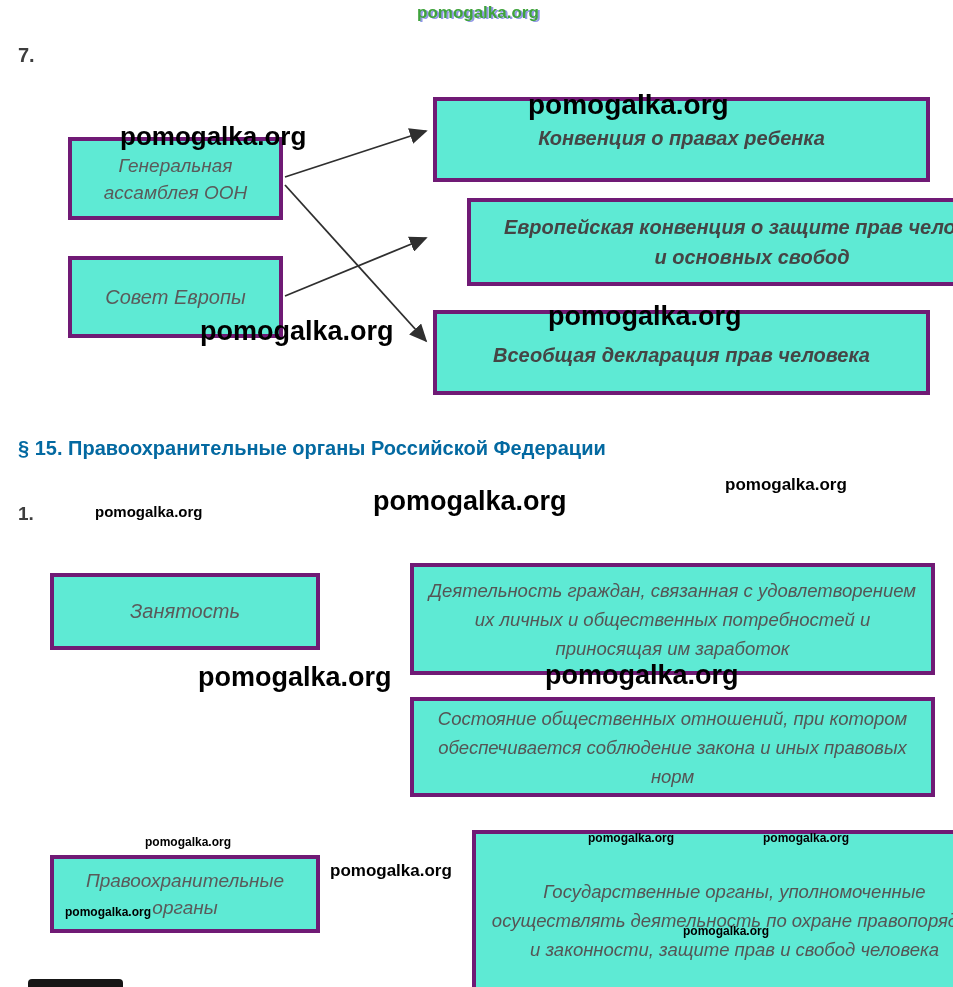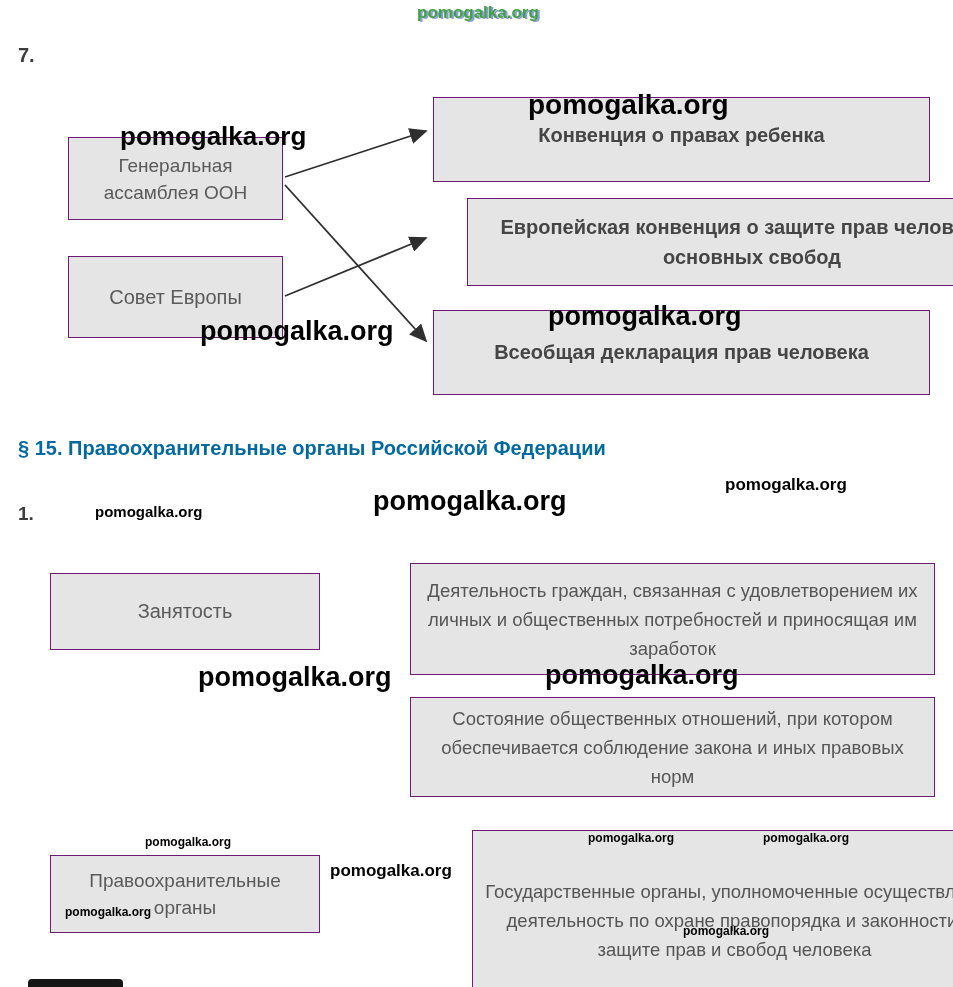--- a/index.html
+++ b/index.html
@@ -7,23 +7,23 @@
   body { font-family:"Liberation Sans", sans-serif; }
   .page { position:relative; width:953px; height:987px; background:#ffffff; overflow:hidden; }
 
   .wm { position:absolute; font-weight:bold; color:#000; white-space:nowrap; line-height:1.1; }
   .wm-top { left:417px; top:4px; font-size:17px; color:#3fa33c; text-shadow:2px 1px 0 rgba(72,84,214,0.6); }
 
   .qnum { position:absolute; font-weight:bold; color:#3d3d3d; }
   #q7-num { left:18px; top:44px; font-size:20px; }
   #q1-num { left:18px; top:503px; font-size:19px; }
 
-  .box { position:absolute; border:1px solid #701a75; background:#e5e5e5;
+  .box { position:absolute; border:4px solid #701a75; background:#5eead4;
          display:flex; align-items:center; justify-content:center;
-         text-align:center; color:#5a5a5a; }
+         text-align:center; color:#5a5a5a;font-style:italic; }
 
   
   #src-box-1 { left:68px; top:137px; width:215px; height:83px; font-size:19px; line-height:27px; padding:0 28px; }
   #src-box-2 { left:68px; top:256px; width:215px; height:82px; font-size:20px; }
 
   #doc-box-1 { left:433px; top:97px;  width:497px; height:85px; align-items:flex-start; }
   #doc-box-1 .doc-label { margin-top:22px; }
   #doc-box-2 { left:433px; top:198px; width:570px; height:88px; padding:0 30px;margin-left:34px; }
   #doc-box-3 { left:433px; top:310px; width:497px; height:85px; align-items:flex-start; }
   #doc-box-3 .doc-label { margin-top:26px; }

